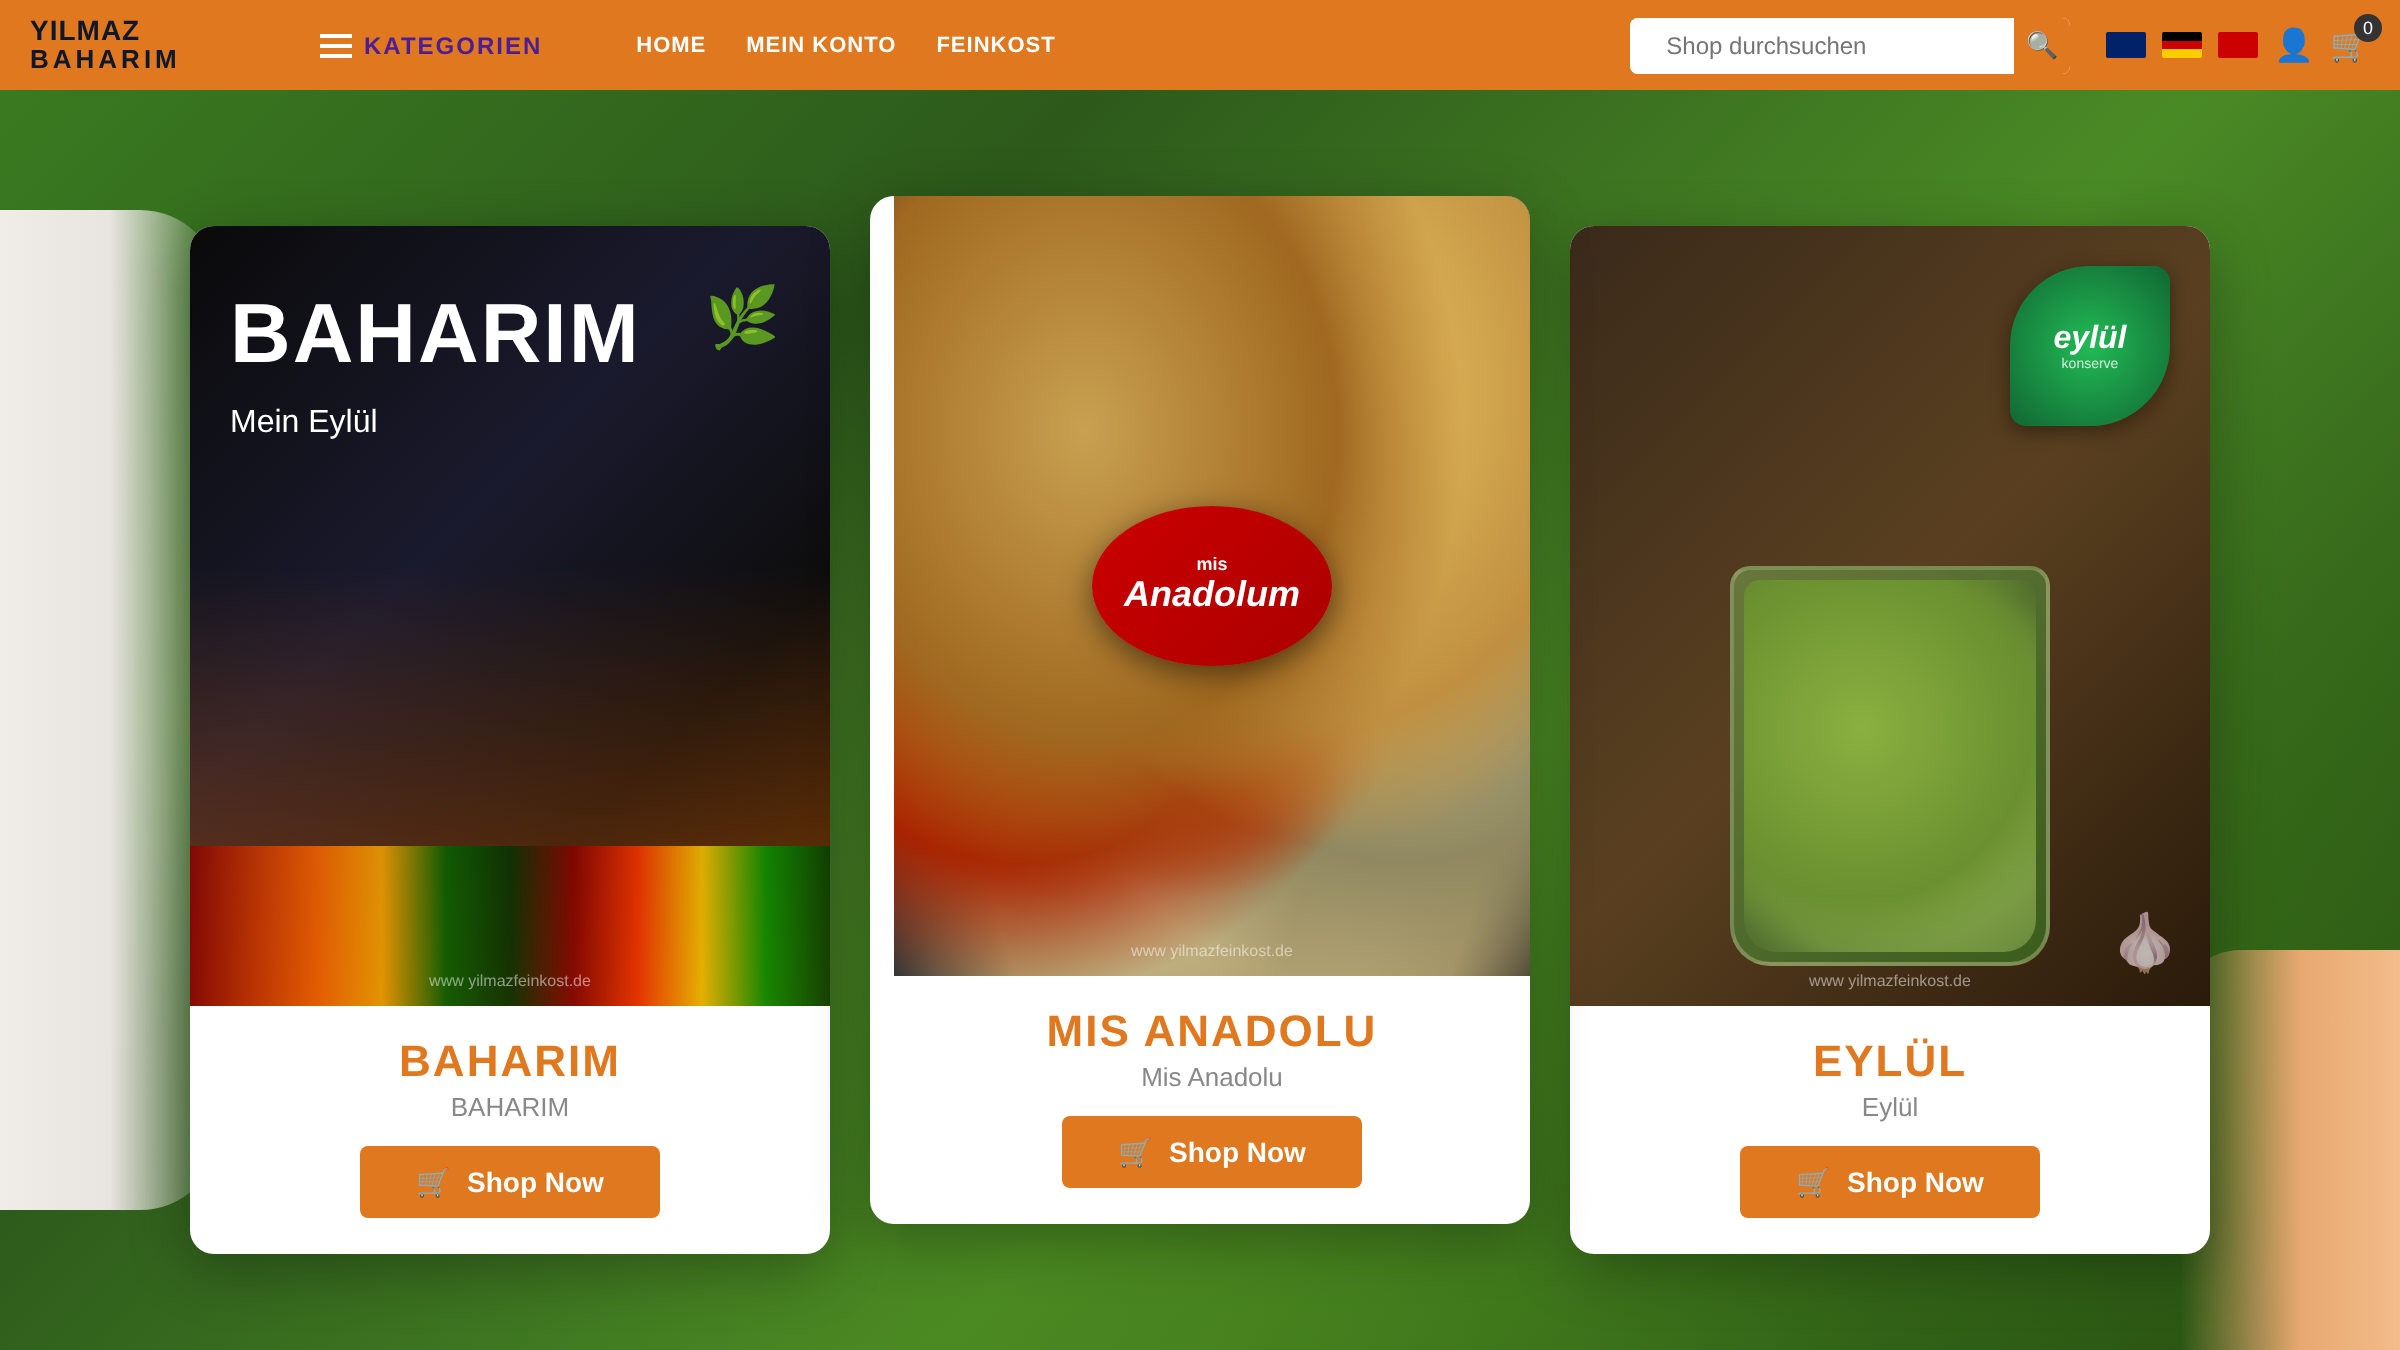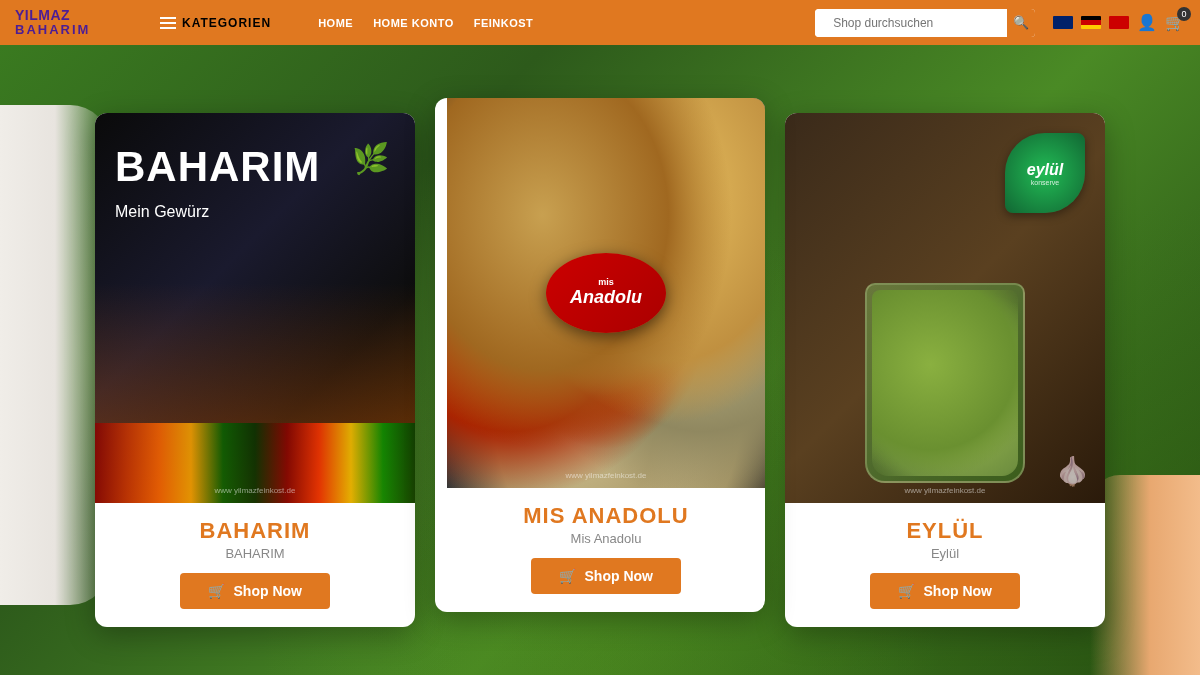--- a/index.html
+++ b/index.html
@@ -22,36 +22,36 @@
       position: relative;
       z-index: 10;
     }
     .logo-area {
       display: flex;
       align-items: center;
       gap: 8px;
       min-width: 130px;
     }
     .logo-text {
-      color: #4c1d95;
+      color: #0f172a;
       font-weight: 900;
       font-size: 13px;
       line-height: 1.1;
       letter-spacing: 0.5px;
     }
     .logo-text span {
       display: block;
     }
     .logo-text .line1 { font-size: 14px; }
     .logo-text .line2 { font-size: 13px; letter-spacing: 2px; }
     .hamburger-menu {
       display: flex;
       align-items: center;
       gap: 6px;
-      color: #000000;
+      color: #4c1d95;
       font-size: 12px;
       font-weight: bold;
       cursor: pointer;
       letter-spacing: 1px;
     }
     .hamburger-lines {
       display: flex;
       flex-direction: column;
       gap: 3px;
     }
@@ -443,21 +443,21 @@
     <div class="hamburger-lines">
       <span></span>
         <span></span>
         <span></span>
     </div>
     <span>KATEGORIEN</span>
   </div>
 
   <nav class="nav-links">
     <a>HOME</a>
-    <a>HOME KONTO</a>
+    <a>MEIN KONTO</a>
     <a>FEINKOST</a>
   </nav>
 
   <div class="search-area">
     <div class="search-bar">
       <input type="text" placeholder="Shop durchsuchen" style="">
       <button class="search-btn">
         <span>🔍</span>
       </button>
     </div>
@@ -477,21 +477,21 @@
 
 <div class="main-bg">
 
   <div class="hand-left"></div>
 
   <div class="products-container">
 
     <div class="product-card">
       <div class="img-baharim">
         <div class="img-baharim-text">BAHARIM</div>
-        <div class="img-baharim-sub">Mein Gewürz</div>
+        <div class="img-baharim-sub">Mein Eylül</div>
         <div class="img-baharim-leaf">🌿</div>
         <div class="spice-spoons">
           <div class="spice-colors"></div>
         </div>
         <div class="img-baharim-watermark">www  yilmazfeinkost.de</div>
       </div>
       <div class="card-content">
         <div class="brand-title">BAHARIM</div>
         <div class="brand-sub">BAHARIM</div>
         <button class="shop-btn">
@@ -501,21 +501,21 @@
       </div>
     </div>
 
     <div class="product-card center">
       <div class="img-anadolu">
         <div class="anadolu-grains"></div>
         <div class="anadolu-logo">
           <div class="anadolu-oval">
             <div class="anadolu-text">
               <div class="mis">mis</div>
-              <div class="main">Anadolu</div>
+              <div class="main">Anadolum</div>
             </div>
           </div>
         </div>
         <div class="img-anadolu-watermark">www  yilmazfeinkost.de</div>
       </div>
       <div class="card-content">
         <div class="brand-title">MIS ANADOLU</div>
         <div class="brand-sub">Mis Anadolu</div>
         <button class="shop-btn">
           <span class="cart-symbol">🛒</span>

